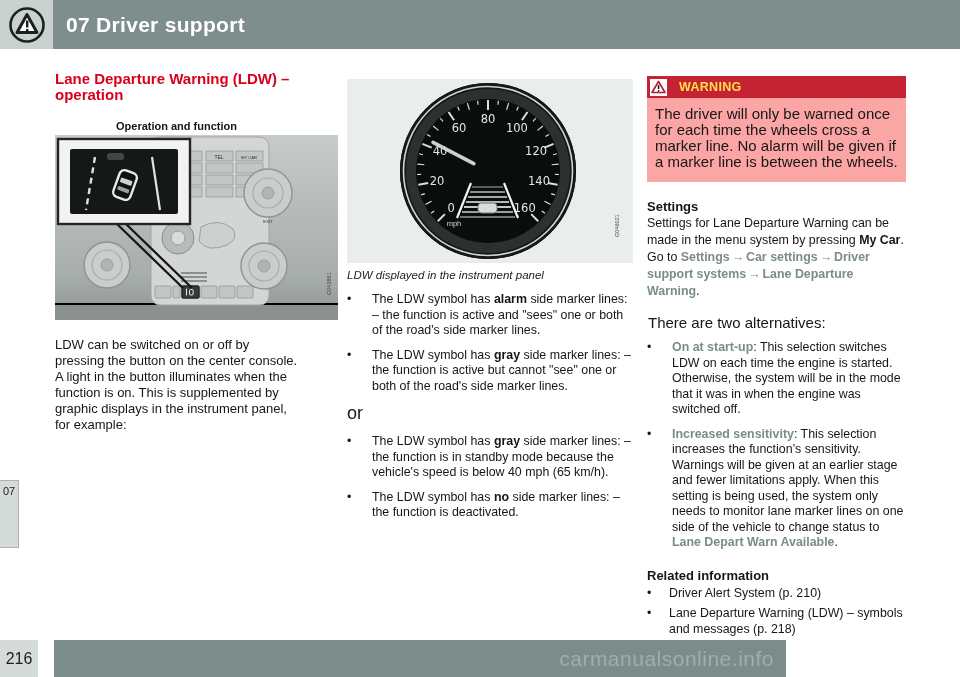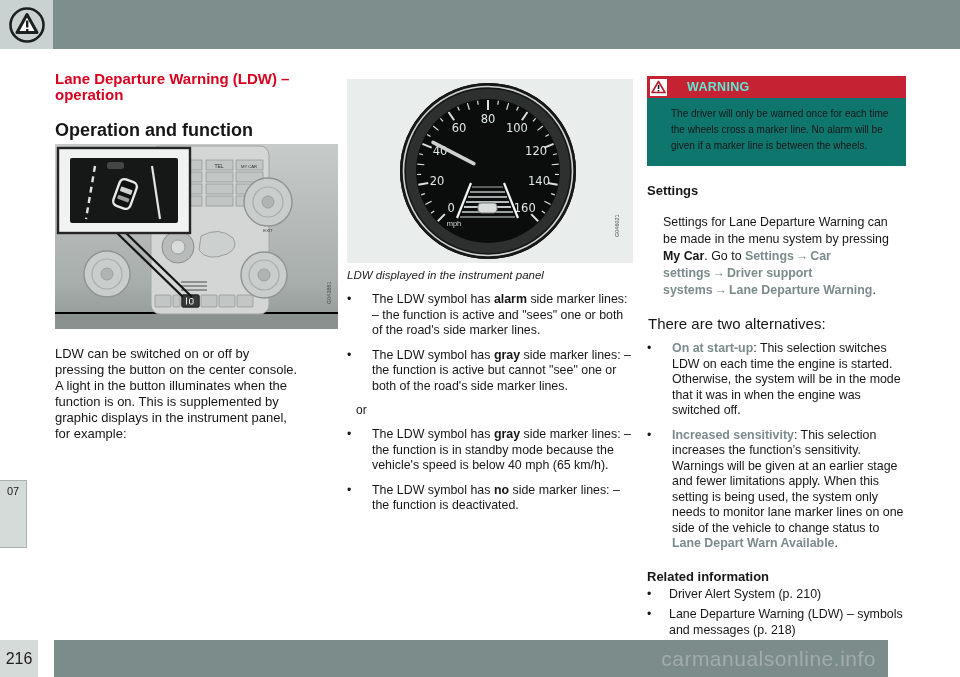--- a/index.html
+++ b/index.html
@@ -7,66 +7,66 @@
         font-family:"Liberation Sans",sans-serif;color:#161616;overflow:hidden;margin:0 auto;}
 
   
   .hdr{position:absolute;top:0;left:0;width:960px;height:49px;background:#7e8e8d;}
   .hdr-iconbox{position:absolute;top:0;left:0;width:53px;height:49px;background:#c9d2d0;
                display:flex;align-items:center;justify-content:center;}
   .hdr-title{position:absolute;left:66px;top:0;height:49px;display:flex;align-items:center;
              color:#ffffff;font-size:21px;font-weight:bold;letter-spacing:.3px;}
 
   
-  .chap-tab{position:absolute;left:0;top:480px;width:27px;height:68px;background:#d5dbd9;
+  .chap-tab{position:absolute;left:0;top:480px;width:19px;height:68px;background:#d5dbd9;
             border:1px solid #a9b2b0;border-left:none;box-sizing:border-box;
             font-size:11px;color:#222;text-align:center;padding-top:4px;}
 
   
   .bbar{position:absolute;left:0;bottom:0;width:960px;height:37px;}
   .bbar-light{position:absolute;left:0;top:0;width:38px;height:37px;background:#d5dbd9;
               display:flex;align-items:center;justify-content:center;font-size:16px;color:#1d1d1d;}
-  .bbar-dark{position:absolute;left:54px;top:0;width:834px;height:37px;background:#7c8c8a;
+  .bbar-dark{position:absolute;left:54px;top:0;width:732px;height:37px;background:#7c8c8a;
              display:flex;align-items:center;justify-content:flex-end;}
   .watermark{color:#a2adab;font-size:21px;padding-right:12px;letter-spacing:.5px;}
 
   
   .col-left{position:absolute;left:55px;top:71px;width:243px;}
   .col-mid{position:absolute;left:347px;top:79px;width:286px;}
   .col-right{position:absolute;left:647px;top:76px;width:259px;}
 
   .h-red{color:#d9001e;font-size:15px;line-height:16px;font-weight:bold;margin:0 0 0 0;}
-  .h-sub{font-size:18px;font-weight:bold;margin:17px 0 3px 0;}
+  .h-sub{font-size:11px;font-weight:bold;margin:17px 0 3px 0;text-align:center;}
   .body-text{font-size:13px;line-height:16px;margin:17px 0 0 0;}
 
   figure{margin:0;padding:0;}
   .fig-frame{display:block;}
 
   .caption{font-size:11.5px;font-style:italic;color:#222;margin:6px 0 0 0;}
 
   
   .blist{margin-top:11px;}
   .bullet{display:flex;margin:0 0 9px 0;font-size:12.4px;line-height:15.5px;}
   .dot{width:25px;flex:none;}
   .btext{flex:1;}
-  .or-label{font-size:12px;margin:2px 0 10px 9px;}
+  .or-label{font-size:18px;margin:2px 0 10px 0;}
 
   .gray-em{color:#7b8b8b;font-weight:bold;}
   .menu-arrow{color:#7b8b8b;font-weight:bold;padding:0 2px;}
 
   
   .warnbox{width:259px;}
   .warn-head{background:#c52233;height:22px;display:flex;align-items:center;padding:0 0 0 3px;}
   .warn-iconbox{width:17px;height:17px;background:#ffffff;display:flex;align-items:center;
                 justify-content:center;flex:none;}
-  .warn-title{color:#5eead4;font-weight:bold;font-size:12.5px;margin-left:20px;letter-spacing:.3px;}
-  .warn-body{background:#0f766e;padding:8px 8px 12px 24px;font-size:10px;line-height:16px;}
+  .warn-title{color:#fde047;font-weight:bold;font-size:12.5px;margin-left:12px;letter-spacing:.3px;}
+  .warn-body{background:#fca5a5;padding:8px 8px 12px 8px;font-size:15px;line-height:16px;}
 
   .sec-head{font-size:13px;font-weight:bold;margin:17px 0 1px 0;}
-  .sec-text{font-size:12.4px;line-height:17px;margin:16px;}
+  .sec-text{font-size:12.4px;line-height:17px;margin:0;}
   .alts{font-size:15px;margin:14px 0 9px 1px;}
 
   .rel-list .bullet{margin-bottom:5px;}
   .rel-list .dot{width:22px;}
 
   
   .gauge-num{fill:#dfe8e6;font-size:11.5px;font-family:"DejaVu Sans",sans-serif;text-anchor:middle;}
   .gauge-mph{fill:#cfd8d6;font-size:7.5px;font-family:"Liberation Sans",sans-serif;text-anchor:middle;}
   .img-code{fill:#4a4f4e;font-size:5.5px;font-family:"Liberation Sans",sans-serif;}
   .console-lbl{fill:#2f3433;font-family:"Liberation Sans",sans-serif;text-anchor:middle;}
@@ -78,20 +78,21 @@
 
   <div class="hdr">
     <div class="hdr-iconbox">
       <svg width="40" height="40" viewBox="0 0 40 40">
         <circle cx="20" cy="20" r="16.5" fill="none" stroke="#1c201f" stroke-width="2.6"></circle>
         <path d="M20 9.5 L30 27.5 L10 27.5 Z" fill="#ffffff" stroke="#1c201f" stroke-width="3" stroke-linejoin="round"></path>
         <rect x="19" y="15.5" width="2.4" height="7" fill="#1c201f"></rect>
         <rect x="19" y="24" width="2.4" height="2.4" fill="#1c201f"></rect>
       </svg>
     </div>
+    <div class="hdr-title">07 Driver support</div>
   </div>
 
   <div class="col-left">
     <h1 class="h-red">Lane Departure Warning (LDW) – operation</h1>
     <h2 class="h-sub">Operation and function</h2>
 
     <figure>
       <svg class="fig-frame" width="283" height="185" viewBox="0 0 283 185">
         <defs>
           <linearGradient id="bgG" x1="0" y1="0" x2="0" y2="1">

